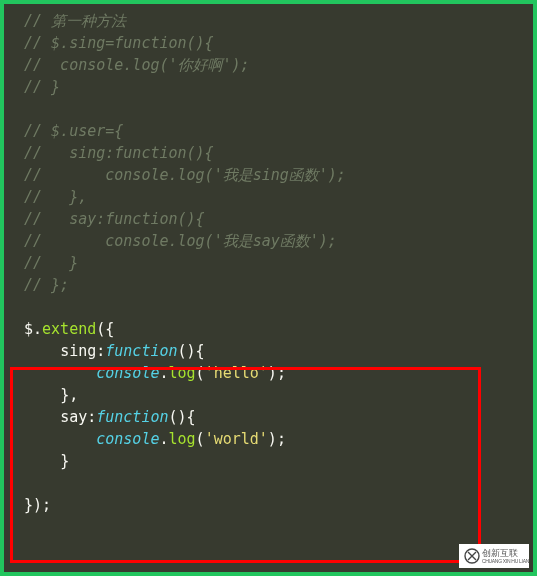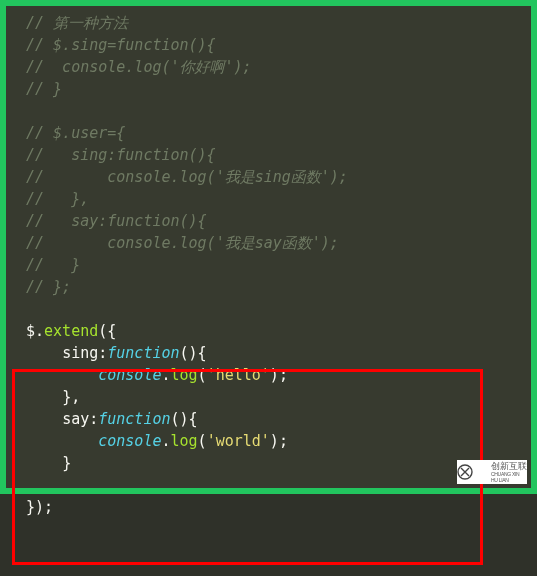--- a/index.html
+++ b/index.html
@@ -9,22 +9,22 @@
     height: 576px;
     background: #2f3129;
     font-family: "Consolas", "Monaco", "DejaVu Sans Mono", monospace;
     font-size: 15px;
     line-height: 22px;
     overflow: hidden;
   }
   .editor {
     box-sizing: border-box;
     width: 537px;
-    height: 494px;
-    border: 6px solid #22c55e;
+    height: 576px;
+    border: 4px solid #22c55e;
     padding: 6px 0 4px 0;
     position: relative;
     background: #373a2f;
   }
   pre {
     margin: 0;
     padding: 0 10px 0 20px;
     white-space: pre;
     color: #c0c0b0;
     font-family: inherit;
@@ -51,23 +51,22 @@
     right: 4px;
     bottom: 4px;
     width: 70px;
     height: 24px;
     background: #fff;
     color: #555;
     font-family: "Microsoft YaHei", sans-serif;
     font-size: 8px;
     display: flex;
     align-items: center;
-    justify-content: flex-start;
+    justify-content: flex-end;
     letter-spacing: 0;
-    gap: 16px;
   }
   .logo svg { flex: 0 0 auto; margin-right: 2px; }
 </style>
 </head>
 <body>
 
 <div class="editor">
 <pre><span class="comment">// 第一种方法</span>
 <span class="comment">// $.sing=function(){</span>
 <span class="comment">//  console.log('你好啊');</span>

